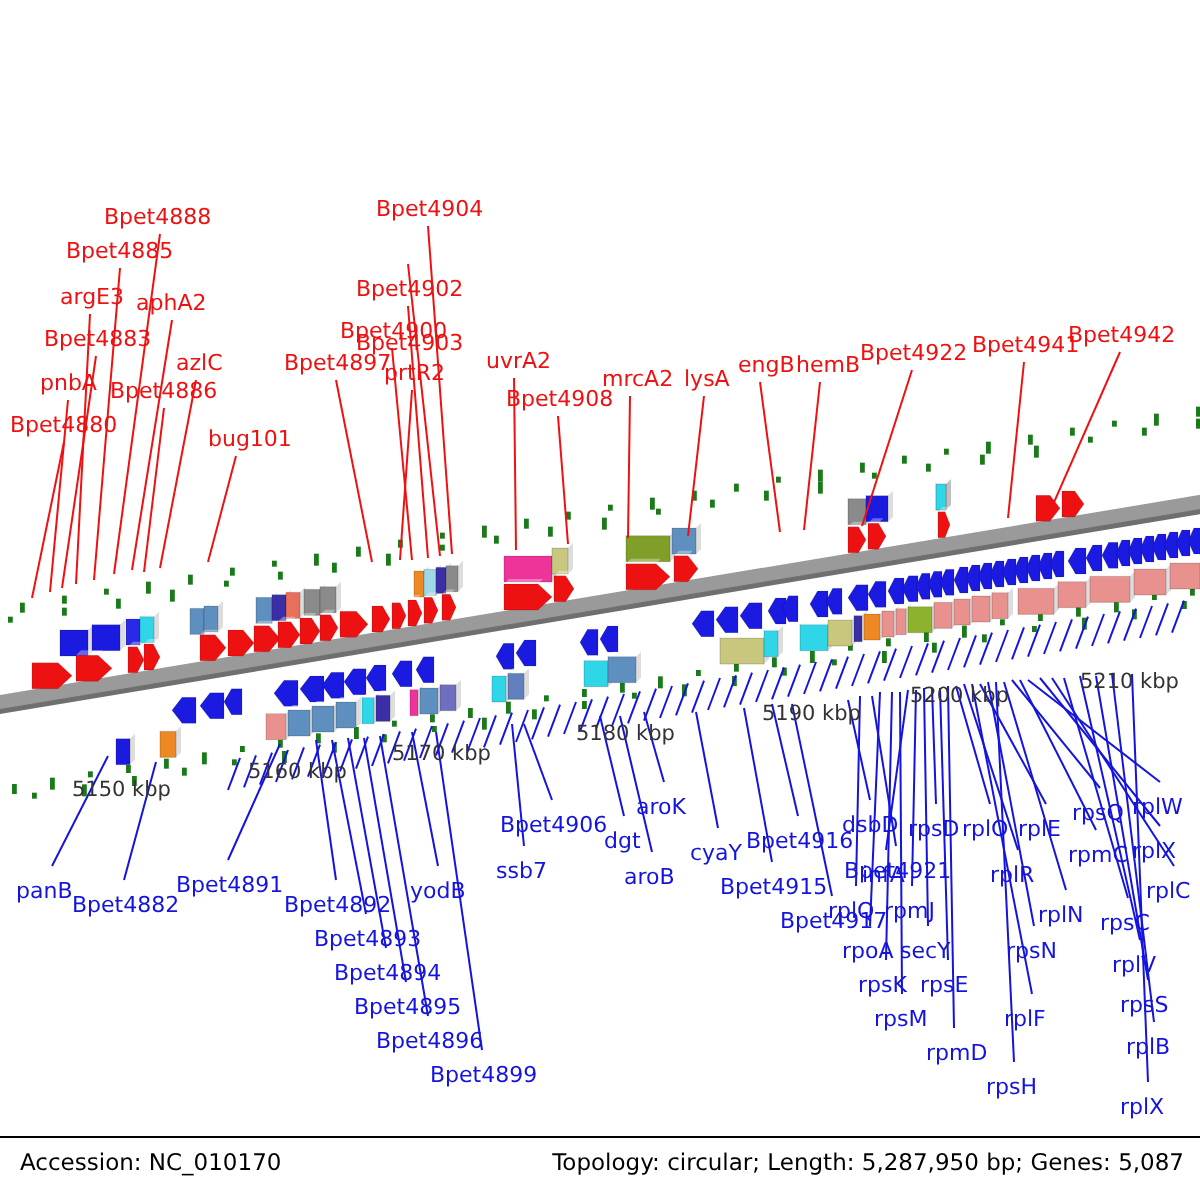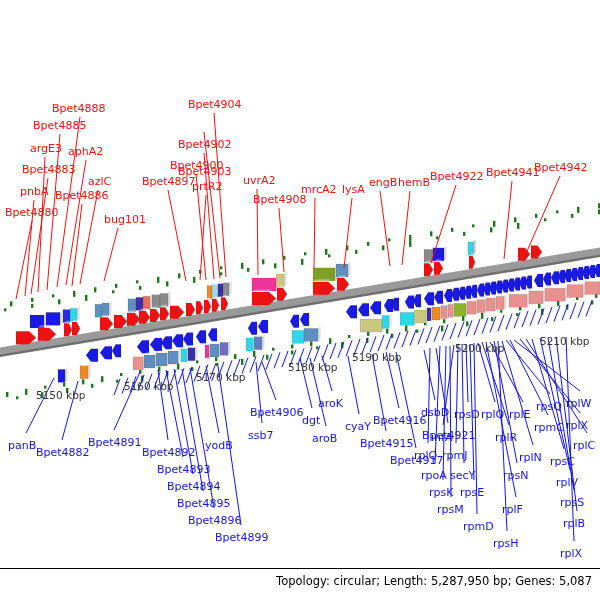--- a/index.html
+++ b/index.html
@@ -669,20 +669,21 @@
       <div class="lbl blue" style="left: 573px; top: 440px;">rplC</div>
       <div class="lbl blue" style="left: 550px; top: 456px;">rpsC</div>
       <div class="lbl blue" style="left: 556px; top: 477px;">rplV</div>
       <div class="lbl blue" style="left: 560px; top: 497px;">rpsS</div>
       <div class="lbl blue" style="left: 563px; top: 518px;">rplB</div>
       <div class="lbl blue" style="left: 560px; top: 548px;">rplX</div>
       <div class="lbl scale" style="left: 36px; top: 390px;">5150 kbp</div>
       <div class="lbl scale" style="left: 124px; top: 381px;">5160 kbp</div>
       <div class="lbl scale" style="left: 196px; top: 372px;">5170 kbp</div>
       <div class="lbl scale" style="left: 288px; top: 362px;">5180 kbp</div>
-      <div class="lbl scale" style="left: 352px; top: 352px;">5190 kbp</div>
+      <div class="lbl scale" style="left: 381px; top: 352px;">5190 kbp</div>
       <div class="lbl scale" style="left: 455px; top: 343px;">5200 kbp</div>
       <div class="lbl scale" style="left: 540px; top: 336px;">5210 kbp</div>
     </div>
 
   <div class="footer-line"></div>
+  <div class="acc">Accession: NC_010170</div>
   <div class="topo">Topology: circular; Length: 5,287,950 bp; Genes: 5,087</div>
 </div>
 
 </body></html>

